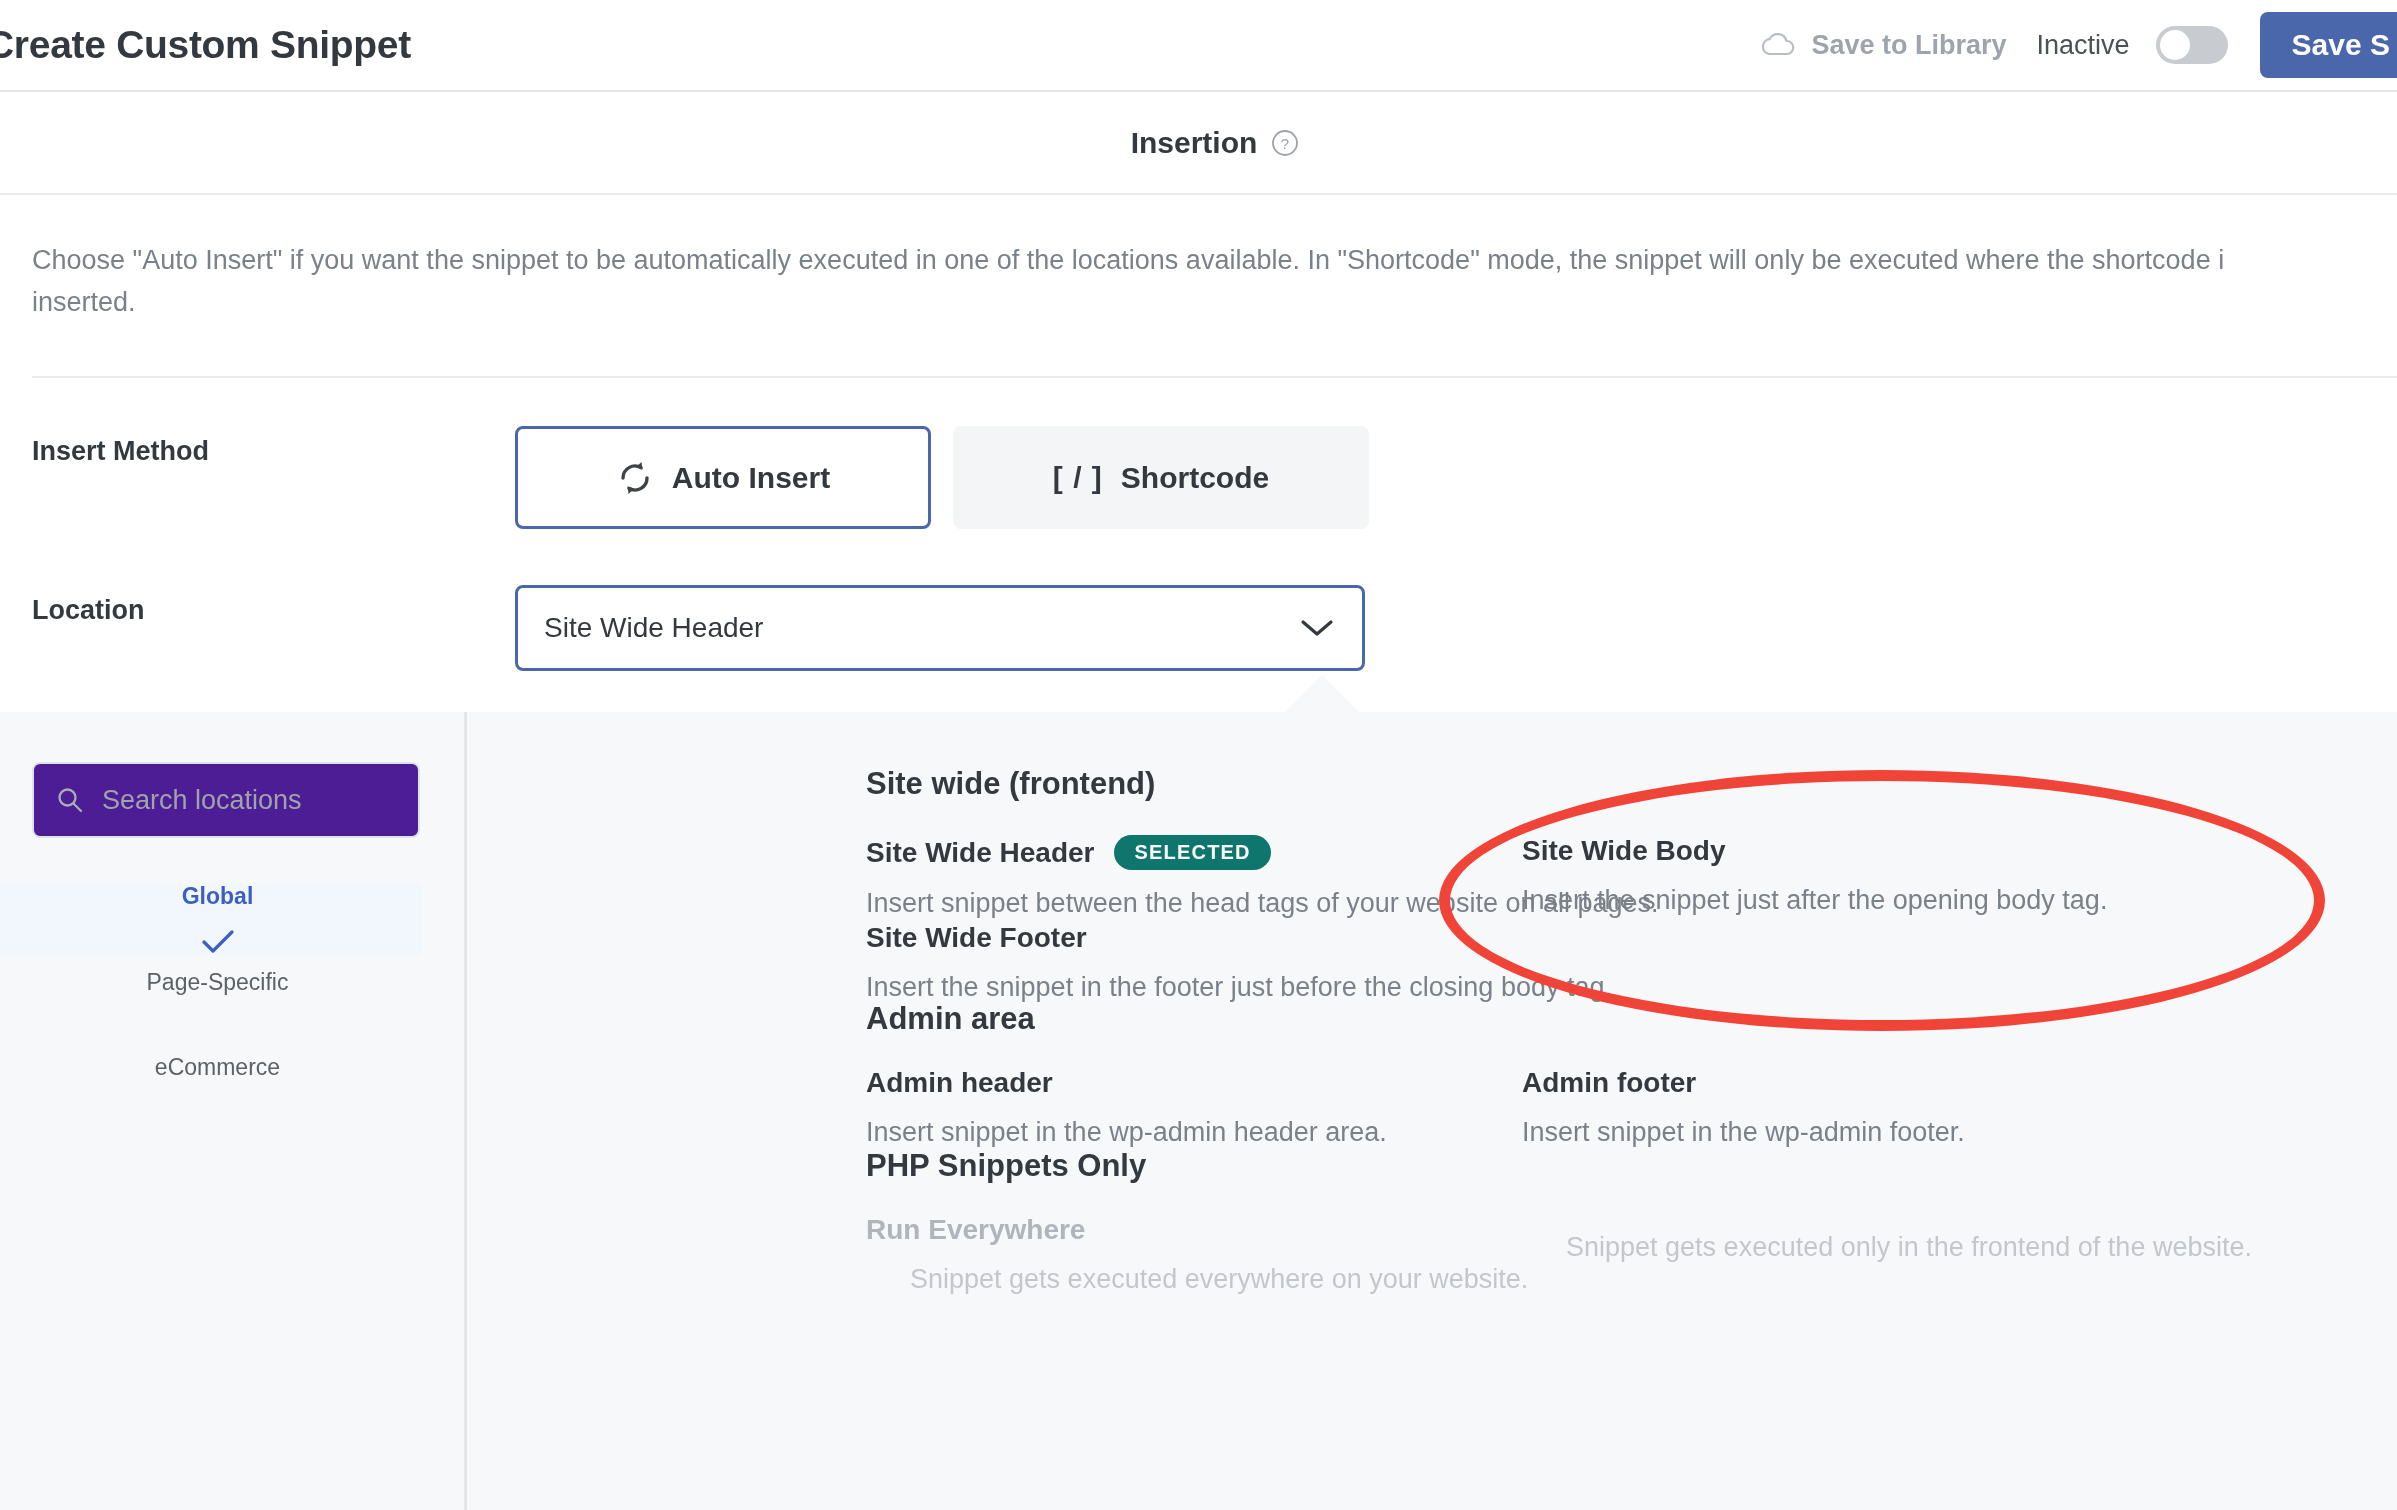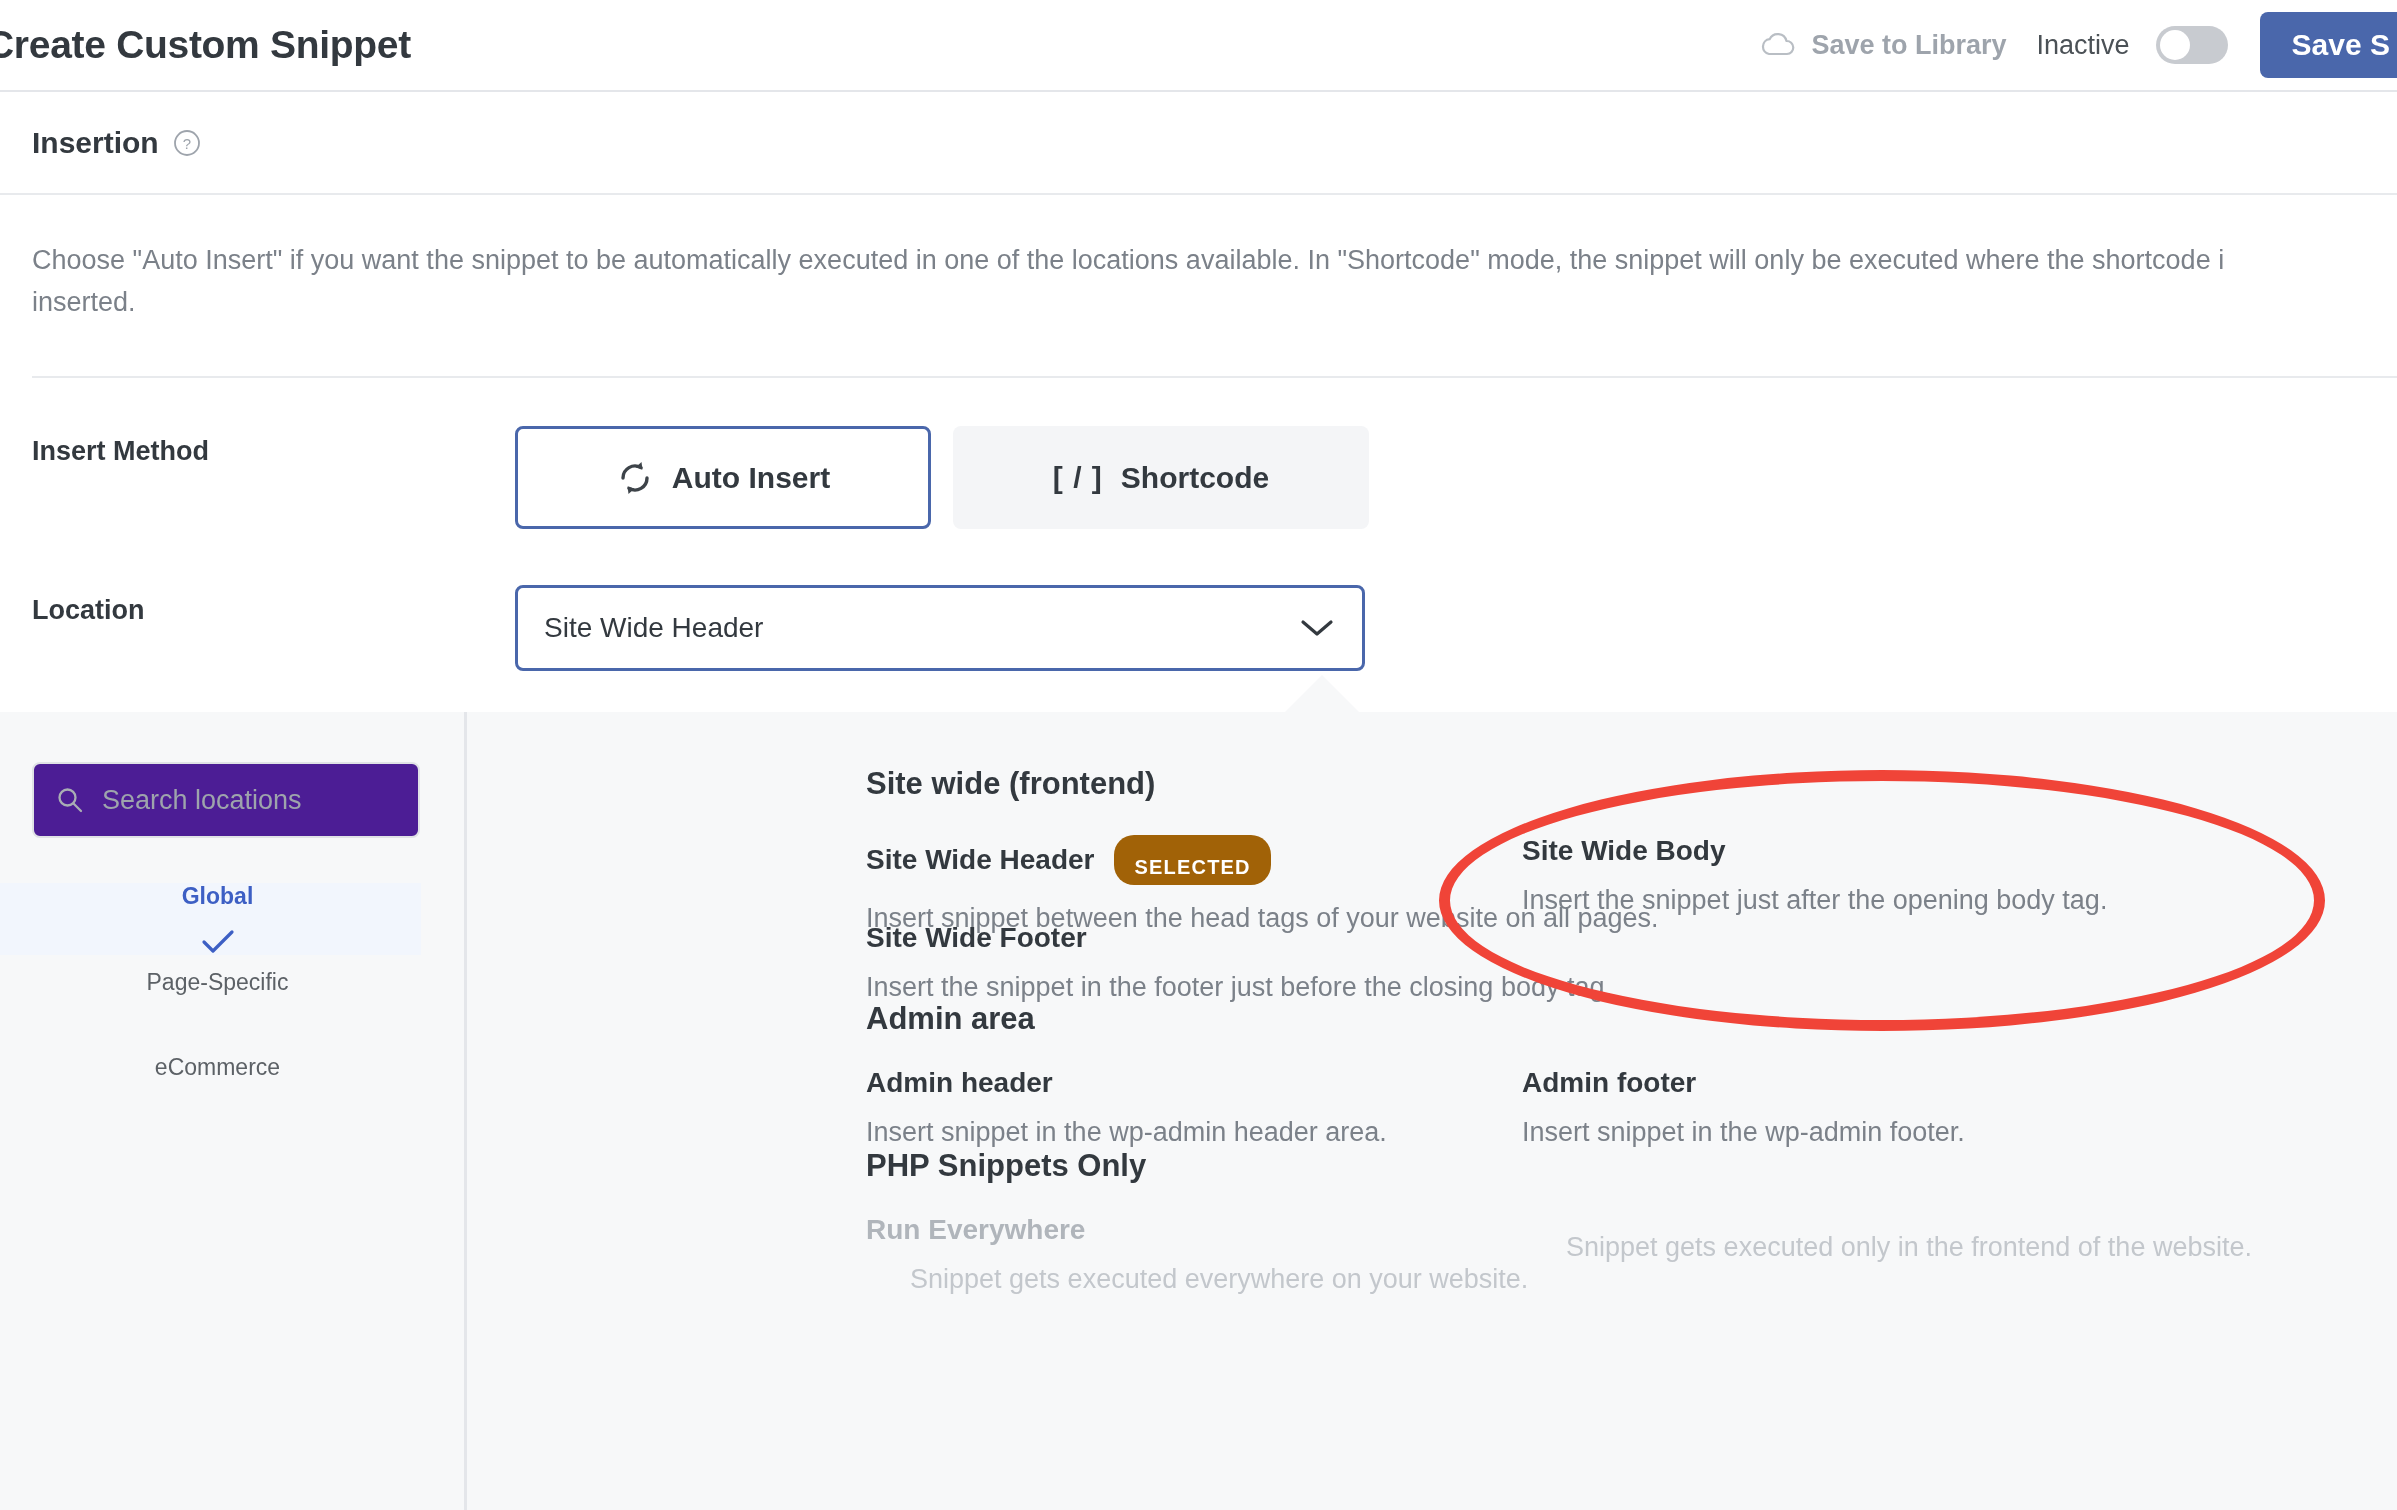--- a/index.html
+++ b/index.html
@@ -47,21 +47,21 @@
     background: #4a67ab; color: #ffffff; font-size: 30px; font-weight: bold;
     border: none; border-radius: 8px 0 0 8px;
     height: 66px; padding: 0 26px 0 32px; white-space: nowrap;
     display: flex; align-items: center;
   }
 
   
   .section-head {
     position: absolute; left: 0; top: 92px; width: 2398px; height: 103px;
     border-bottom: 2px solid #e8eaed;
-    display: flex; align-items: center; padding-left: 32px;
+    display: flex; align-items: center; padding-left: 32px; justify-content: center;
   }
   .section-title { font-size: 30px; font-weight: bold; color: #33393f; }
   .help-icon { width: 28px; height: 28px; margin-left: 14px; display: block; }
 
   
   .desc {
     position: absolute; left: 32px; top: 239px; width: 2388px;
     font-size: 27px; line-height: 42px; color: #7b8189;
     white-space: nowrap;
   }
@@ -140,22 +140,22 @@
   
   .panel-main { position: absolute; left: 464px; top: 712px; width: 1934px; height: 798px; }
   .group-title {
     position: absolute; font-size: 31px; font-weight: bold; color: #33393f;
   }
   .loc-item { position: absolute; width: 876px; }
   .loc-head { display: flex; align-items: center; gap: 20px; }
   .loc-name { font-size: 28px; font-weight: bold; color: #33393f; }
   .loc-desc { font-size: 27px; color: #7b8189; margin-top: 18px; }
   .badge {
-    background: #a16207; color: #ffffff; font-size: 20px; font-weight: bold;
-    letter-spacing: 1.2px; border-radius: 20px; padding: 22px 20px 8px;
+    background: #0f766e; color: #ffffff; font-size: 20px; font-weight: bold;
+    letter-spacing: 1.2px; border-radius: 20px; padding: 7px 20px 8px;
     line-height: 1;
   }
   .dim .loc-name { color: #b0b5bb; }
   .dim .loc-desc { color: #c3c7cc; margin-left: 44px; }
 
   
   #g-sitewide { left: 402px; top: 54px; }
   #g-admin    { left: 402px; top: 289px; }
   #g-php      { left: 402px; top: 436px; }
   #i-header   { left: 402px; top: 123px; }

